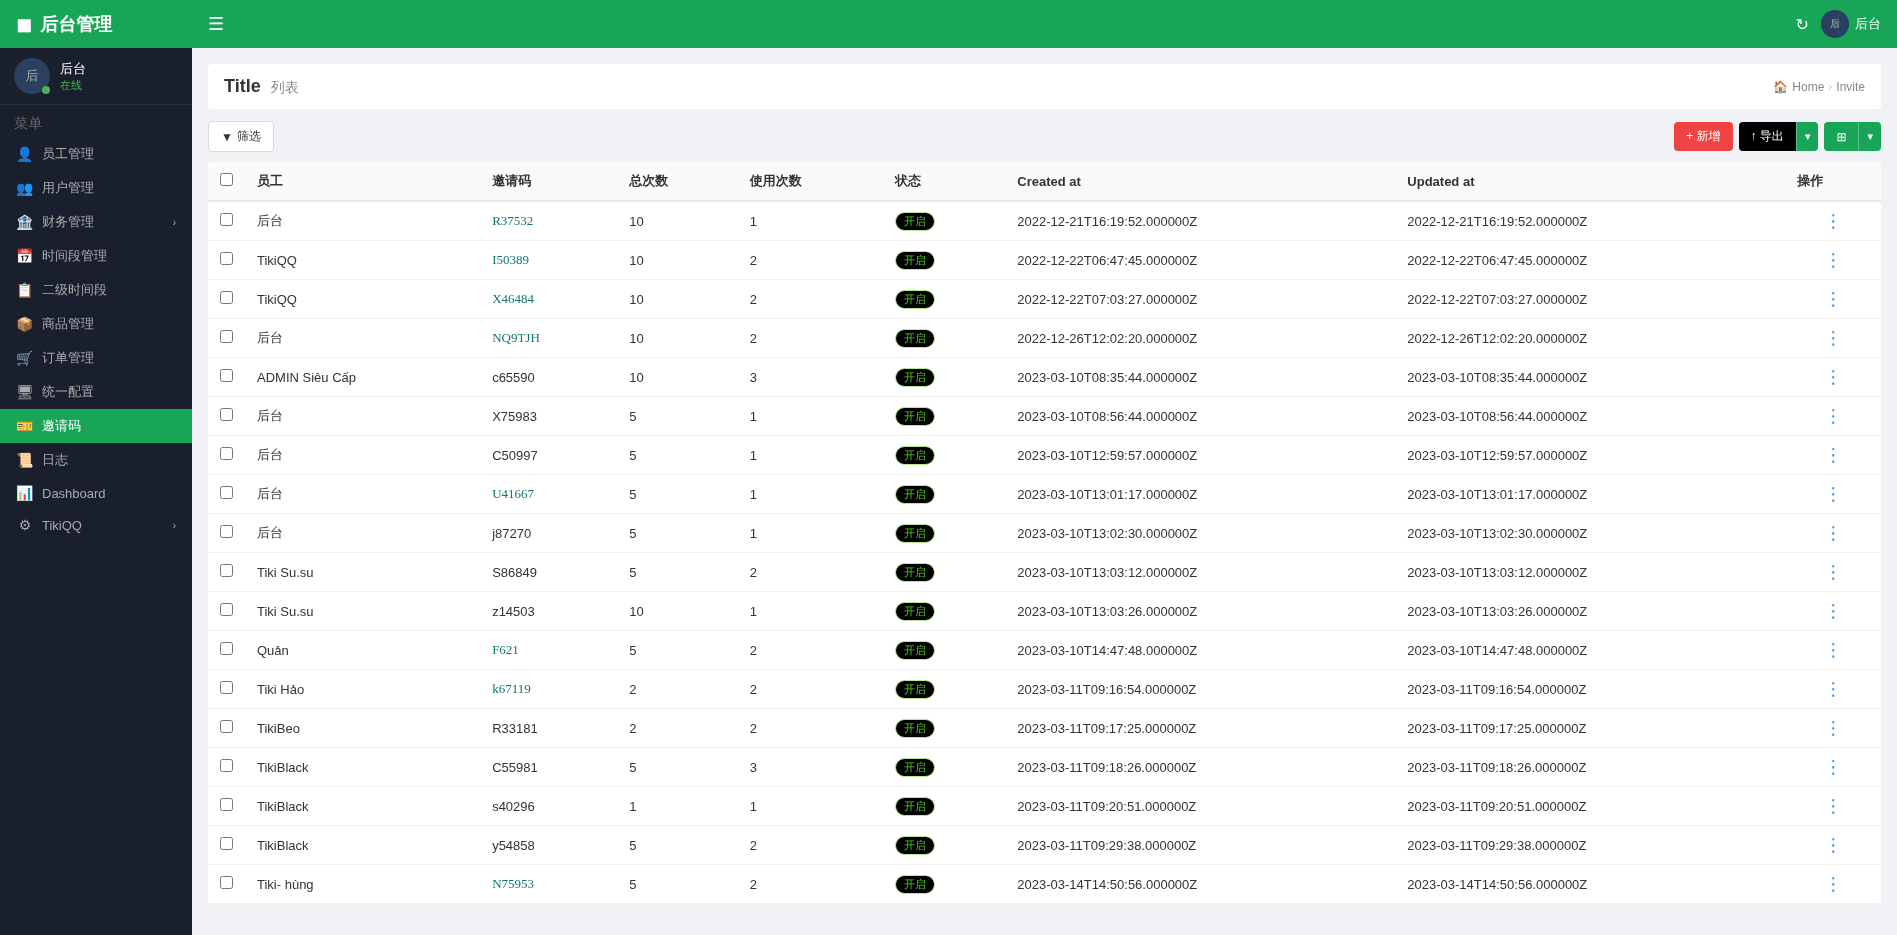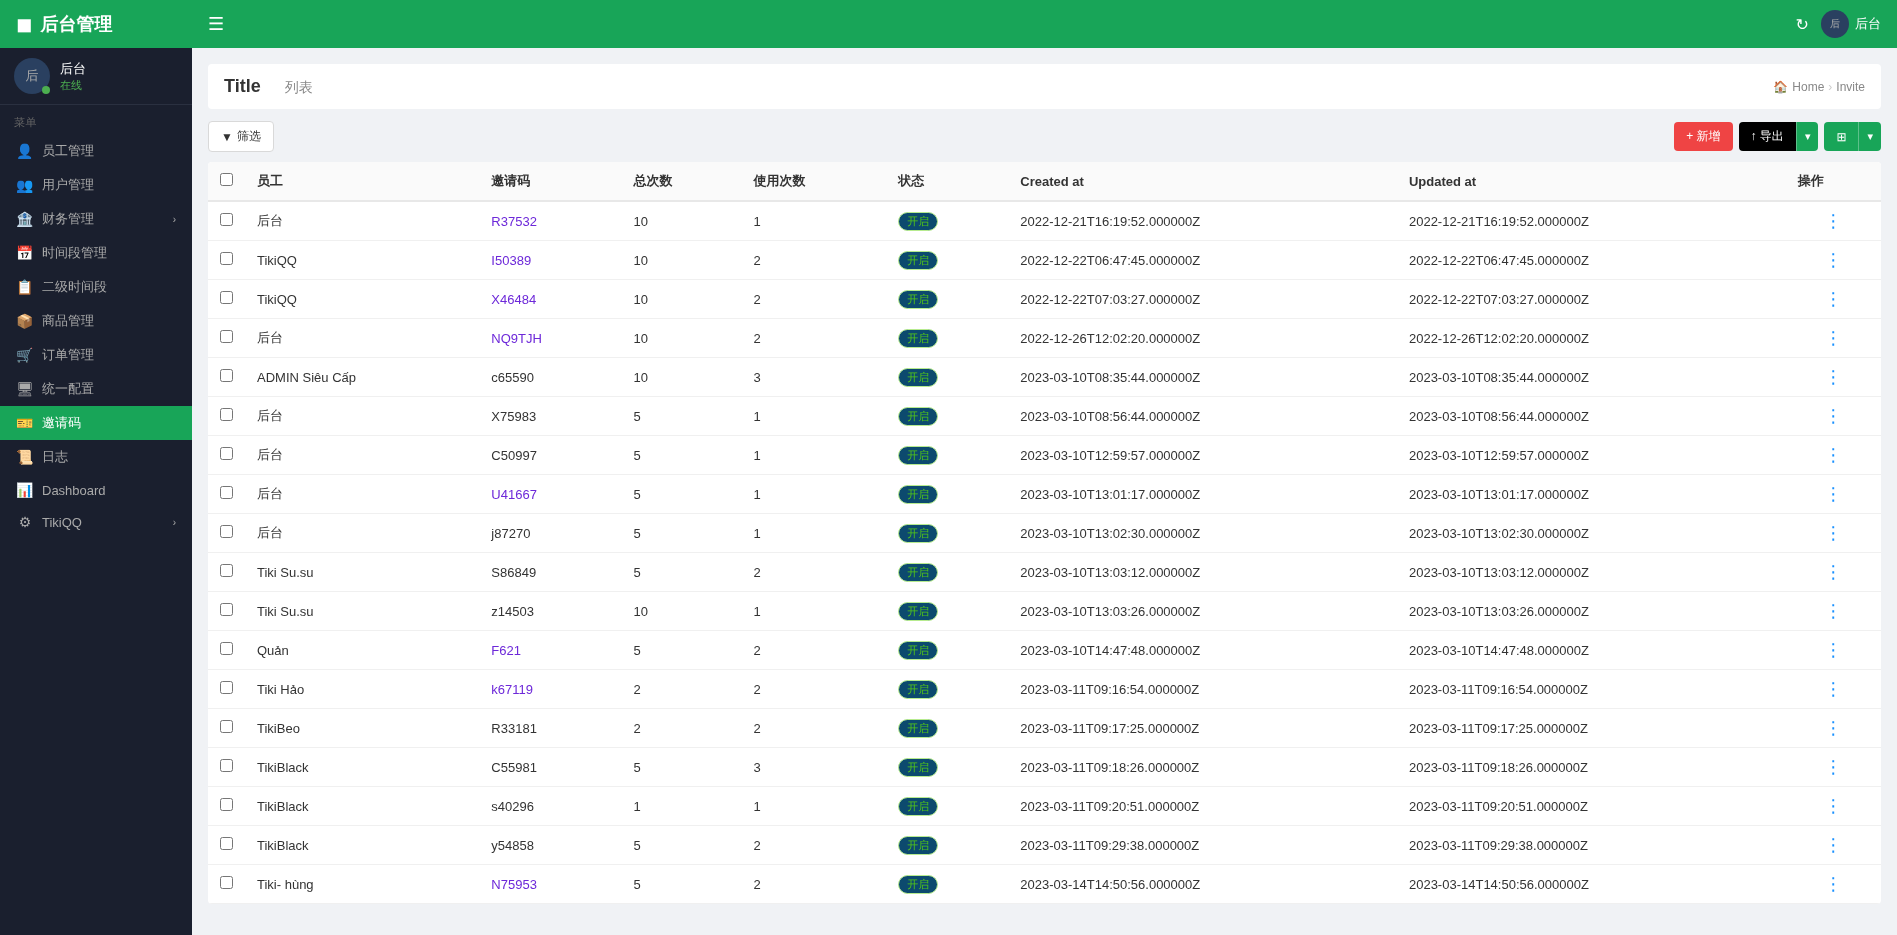--- a/index.html
+++ b/index.html
@@ -70,21 +70,21 @@
     }
     .search-box input::placeholder { color: #666; }
     .search-box-wrap { position: relative; }
     .search-box-wrap .search-icon-inner {
       position: absolute; right: 6px; top: 50%; transform: translateY(-50%);
       color: #888; font-size: 12px;
     }
 
     .sidebar-section-label {
       padding: 10px 14px 4px;
-      font-size: 11px;
+      font-size: 14px;
       color: #666;
       text-transform: uppercase;
       letter-spacing: 0.5px;
     }
 
     .sidebar-item {
       display: flex;
       align-items: center;
       gap: 8px;
       padding: 8px 16px;
@@ -133,21 +133,21 @@
     
     .page-header {
       display: flex;
       align-items: center;
       justify-content: space-between;
       margin-bottom: 12px;
       background: #fff;
       padding: 12px 16px;
       border-radius: 4px;
     }
-    .page-title-wrap { display: flex; align-items: baseline; gap: 24px; }
+    .page-title-wrap { display: flex; align-items: baseline; gap: 10px; }
     .page-title { font-size: 18px; font-weight: bold; color: #333; }
     .page-subtitle { font-size: 14px; color: #888; }
     .breadcrumb { display: flex; align-items: center; gap: 4px; font-size: 12px; color: #888; }
     .breadcrumb a { color: #888; text-decoration: none; }
     .breadcrumb-sep { color: #ccc; }
 
     
     .toolbar {
       display: flex;
       align-items: center;
@@ -188,24 +188,24 @@
     thead tr { background: #fafafa; border-bottom: 2px solid #e8e8e8; }
     thead th {
       padding: 10px 12px;
       text-align: left;
       font-weight: 600;
       color: #333;
       white-space: nowrap;
     }
     tbody tr { border-bottom: 1px solid #f0f0f0; }
     tbody td { padding: 8px 12px; color: #333; white-space: nowrap; }
-    .td-link { color: #6d28d9; cursor: pointer; }
+    .td-link { color: #0f766e; cursor: pointer; font-family: Liberation Serif, serif; }
     .badge-open {
       display: inline-block;
-      background: #0c4a6e;
+      background: #000000;
       color: #52c41a;
       border: 1px solid #b7eb8f;
       border-radius: 10px;
       padding: 1px 8px;
       font-size: 11px;
     }
     .row-actions { color: #1890ff; cursor: pointer; font-size: 18px; text-align: center; }
     .checkbox-col { width: 30px; }
     input[type=checkbox] { cursor: pointer; }
   </style>

